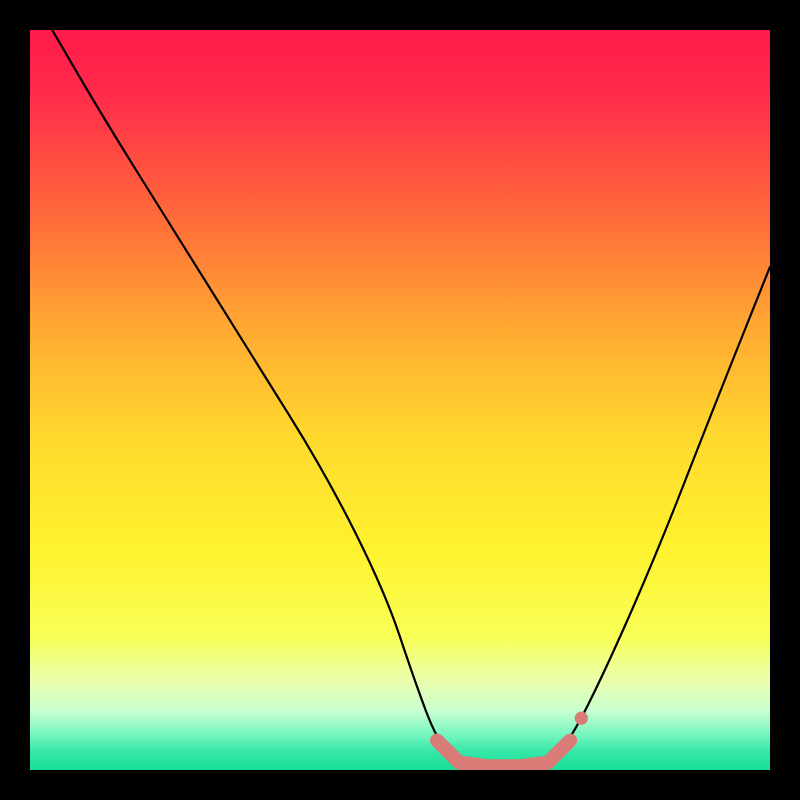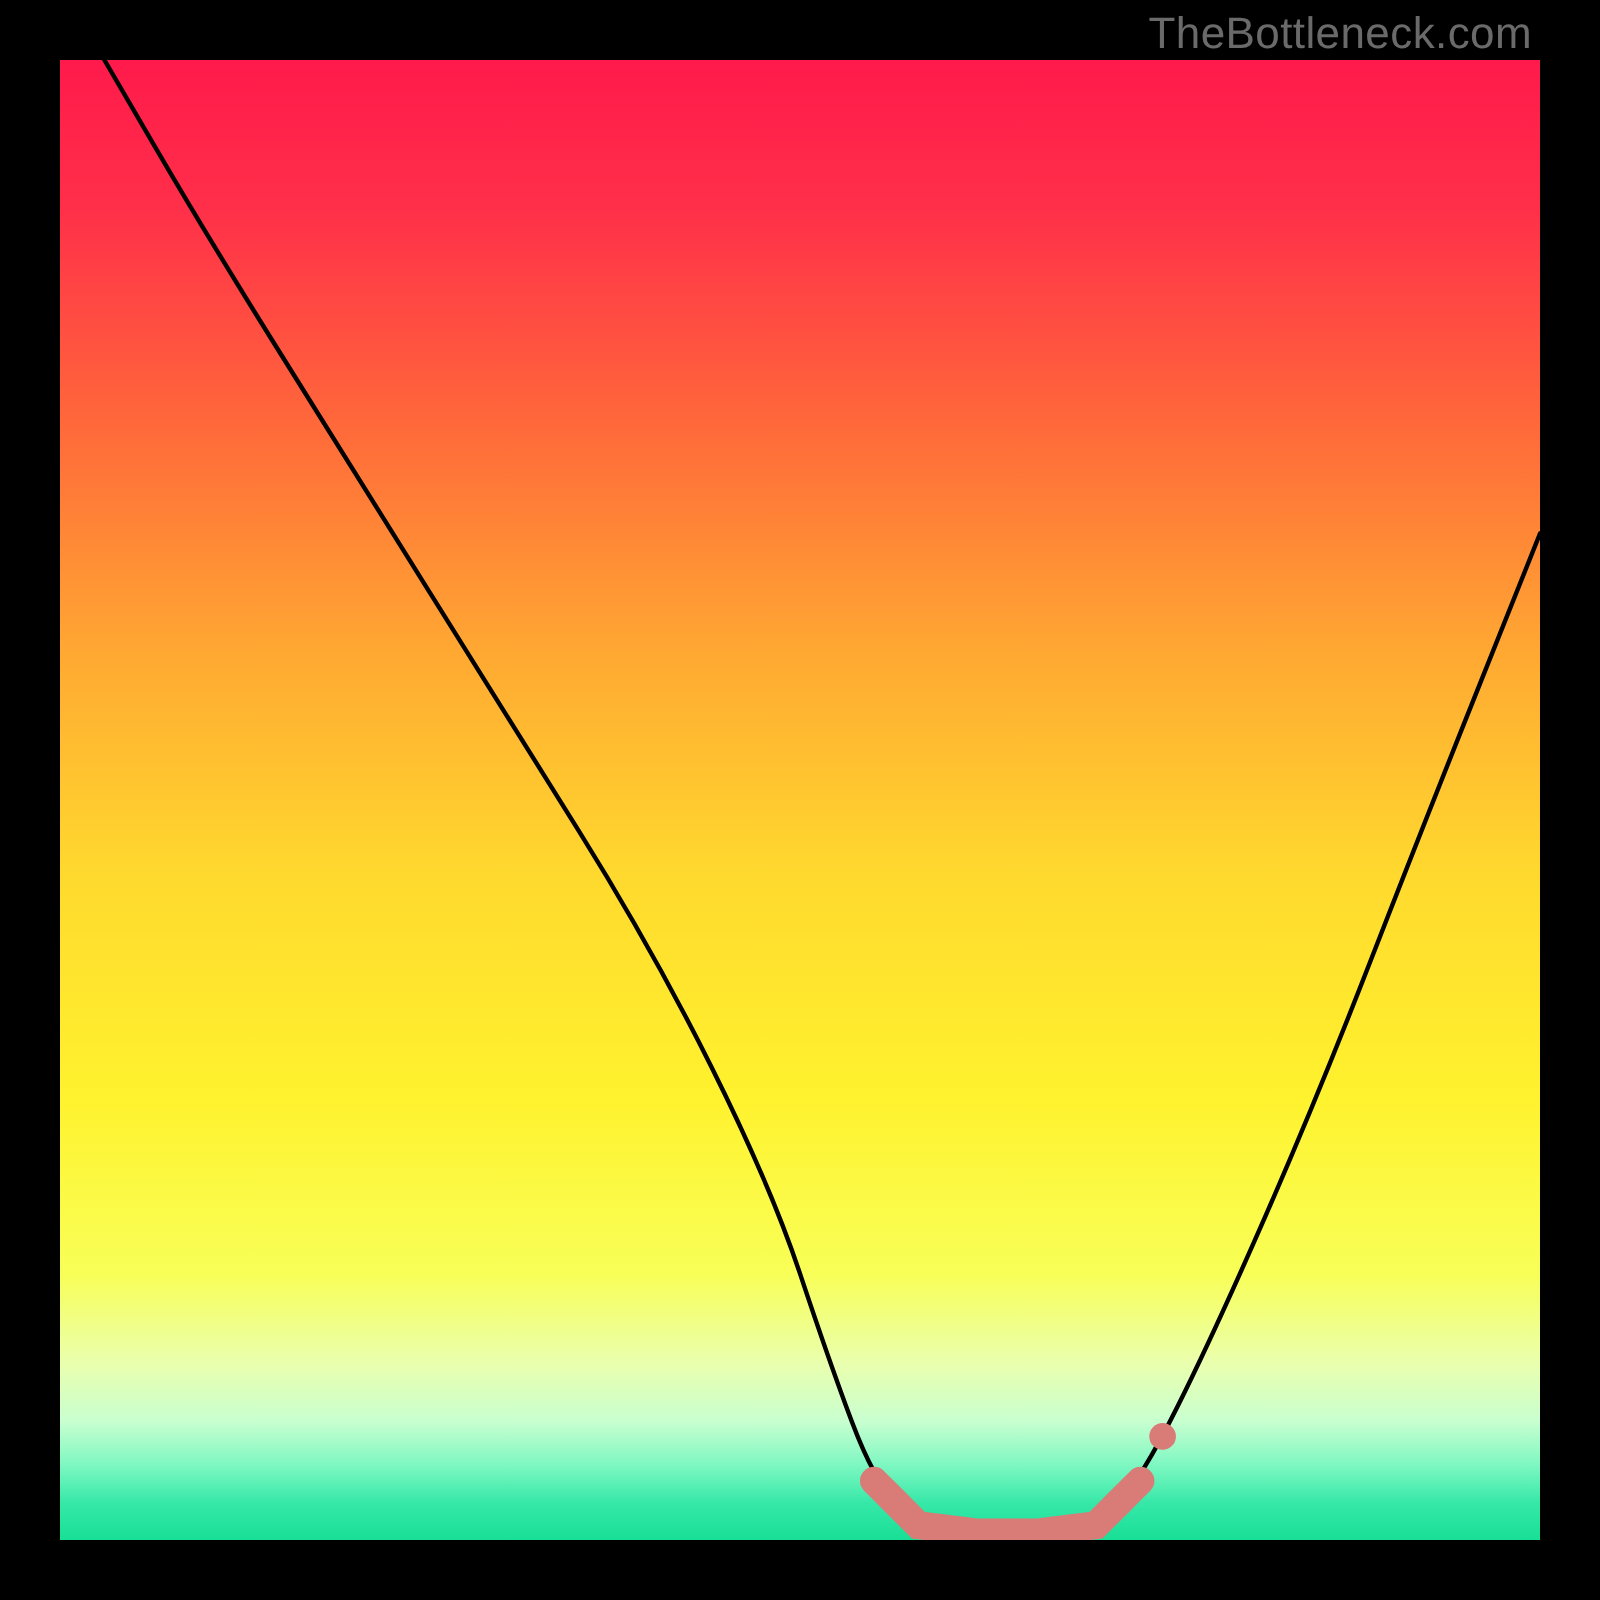--- a/index.html
+++ b/index.html
@@ -75,14 +75,13 @@
           </linearGradient>
       </defs>
       <rect x="0" y="0" width="100" height="100" fill="url(#bg)"></rect>
     </svg>
     <svg class="curves" viewBox="0 0 100 100" preserveAspectRatio="none">
       <path fill="none" stroke="#000" stroke-width="0.35" stroke-linecap="round" stroke-linejoin="round" vector-effect="non-scaling-stroke" style="stroke-width:2.2px" d="M 3 0 Q 3 0 6.5 6 Q 10 12 15 20 Q 20 28 25 36 Q 30 44 35 52 Q 40 60 44 68 Q 48 76 50 82 Q 52 88 53.5 92 Q 55 96 56.5 97.5 Q 58 99 60 99.25 Q 62 99.5 64 99.5 Q 66 99.5 68 99.25 Q 70 99 71.5 97.5 Q 73 96 75.5 91 Q 78 86 81.5 78 Q 85 70 88.5 61 Q 92 52 96 42 L 100 32"></path>
       <path fill="none" stroke="#d97b77" stroke-linecap="round" vector-effect="non-scaling-stroke" style="stroke-width:14px" d="M 55 96 L 55.75 96.75 L 56.5 97.5 L 57.25 98.25 L 58 99 L 58.75 99.09375 L 59.5 99.1875 L 60.25 99.28125 L 61 99.375 L 61.75 99.46875 L 62.5 99.5 L 63.25 99.5 L 64 99.5 L 64.75 99.5 L 65.5 99.5 L 66.25 99.46875 L 67 99.375 L 67.75 99.28125 L 68.5 99.1875 L 69.25 99.09375 L 70 99 L 70.75 98.25 L 71.5 97.5 L 72.25 96.75 L 73 96"></path>
       <circle r="0.9" fill="#d97b77" cx="74.5" cy="93"></circle>
     </svg>
   </div>
-  <div class="watermark">TheBottleneck.com</div>
 </div>
 
 </body></html>

